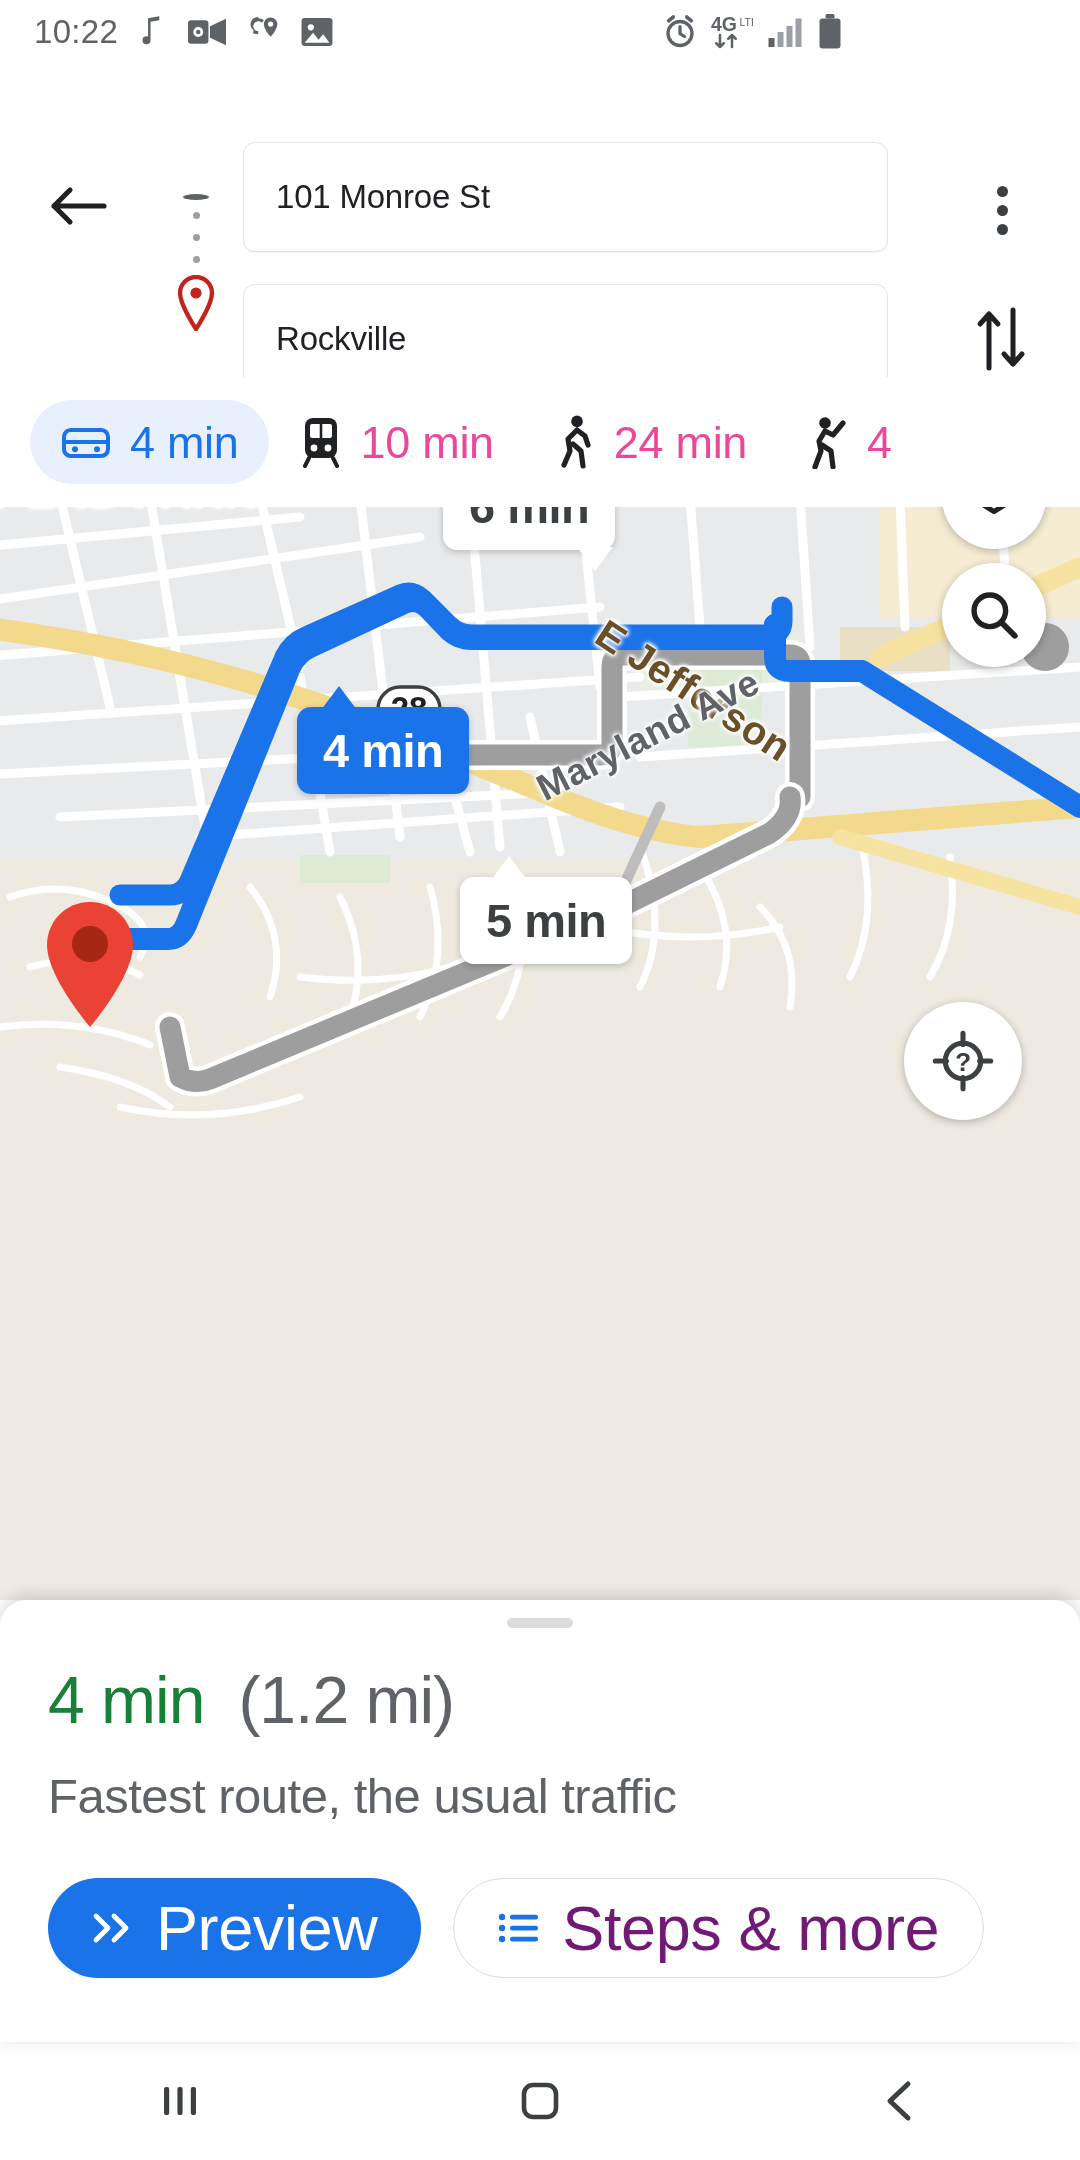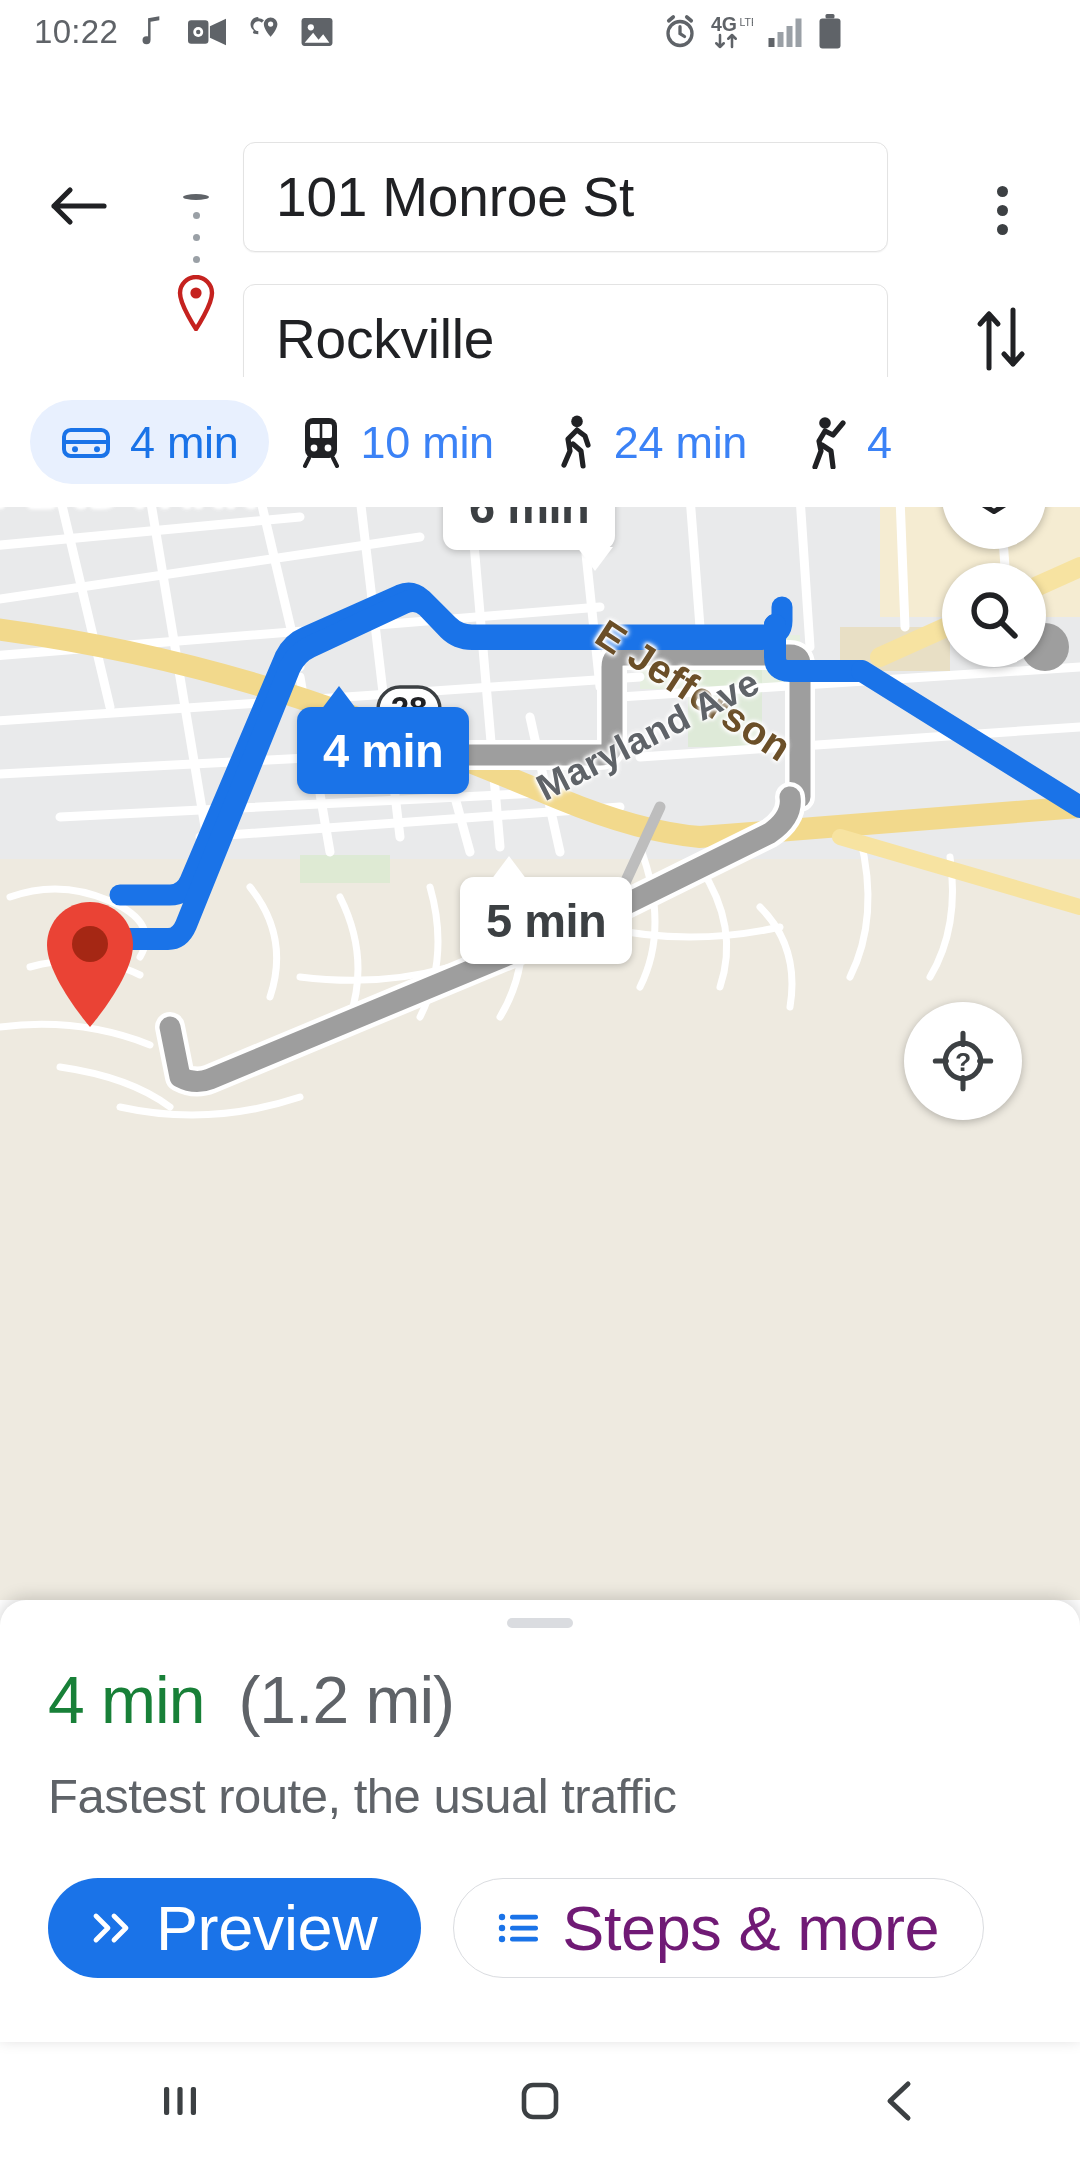--- a/index.html
+++ b/index.html
@@ -41,21 +41,21 @@
   }
   .rail-dots { flex:1; display:flex; flex-direction:column; justify-content:center;
     align-items:center; gap:15px; padding:12px 0; }
   .rail-dot { width:7px; height:7px; border-radius:50%; background:#9aa0a6; }
   .rail-pin { margin-bottom:22px; }
 
   .field {
     position:absolute; left:243px; width:645px; height:110px;
     border:1.6px solid #e3e3e3; border-radius:12px; background:#fff;
     display:flex; align-items:center; padding:0 32px;
-    font-size:55px; color:#202124; letter-spacing:-0.2px;
+    font-size:33px; color:#202124; letter-spacing:-0.2px;
     box-shadow:0 1px 1px rgba(60,64,67,0.06);
   }
   .field.origin { top:78px; }
   .field.dest   { top:220px; }
   .more-btn {
     position:absolute; right:48px; top:116px; width:60px; height:60px;
     display:flex; align-items:center; justify-content:center; gap:0;
     flex-direction:column;
   }
   .md { width:11px; height:11px; border-radius:50%; background:#3c4043; margin:4px 0; }
@@ -66,21 +66,21 @@
 
   
   .modes {
     position:absolute; top:377px; left:0; width:1080px; height:130px;
     background:#fff; display:flex; align-items:center; padding-left:30px;
     overflow:hidden; z-index:6;
   }
   .mode {
     display:flex; align-items:center; gap:18px;
     padding:18px 30px; border-radius:60px; flex:0 0 auto;
-    font-size:45px; color:#3b82f6; letter-spacing:-0.3px; white-space:nowrap;
+    font-size:45px; color:#ec4899; letter-spacing:-0.3px; white-space:nowrap;
   }
   .mode.active { background:#e8f0fe; color:#1a73e8; }
   .mode .mlabel { line-height:1; }
 
   
   .map {
     position:absolute; top:507px; left:0; width:1080px; height:1093px;
     background:#e9eaeb; overflow:hidden;
   }
   .map svg { display:block; }

